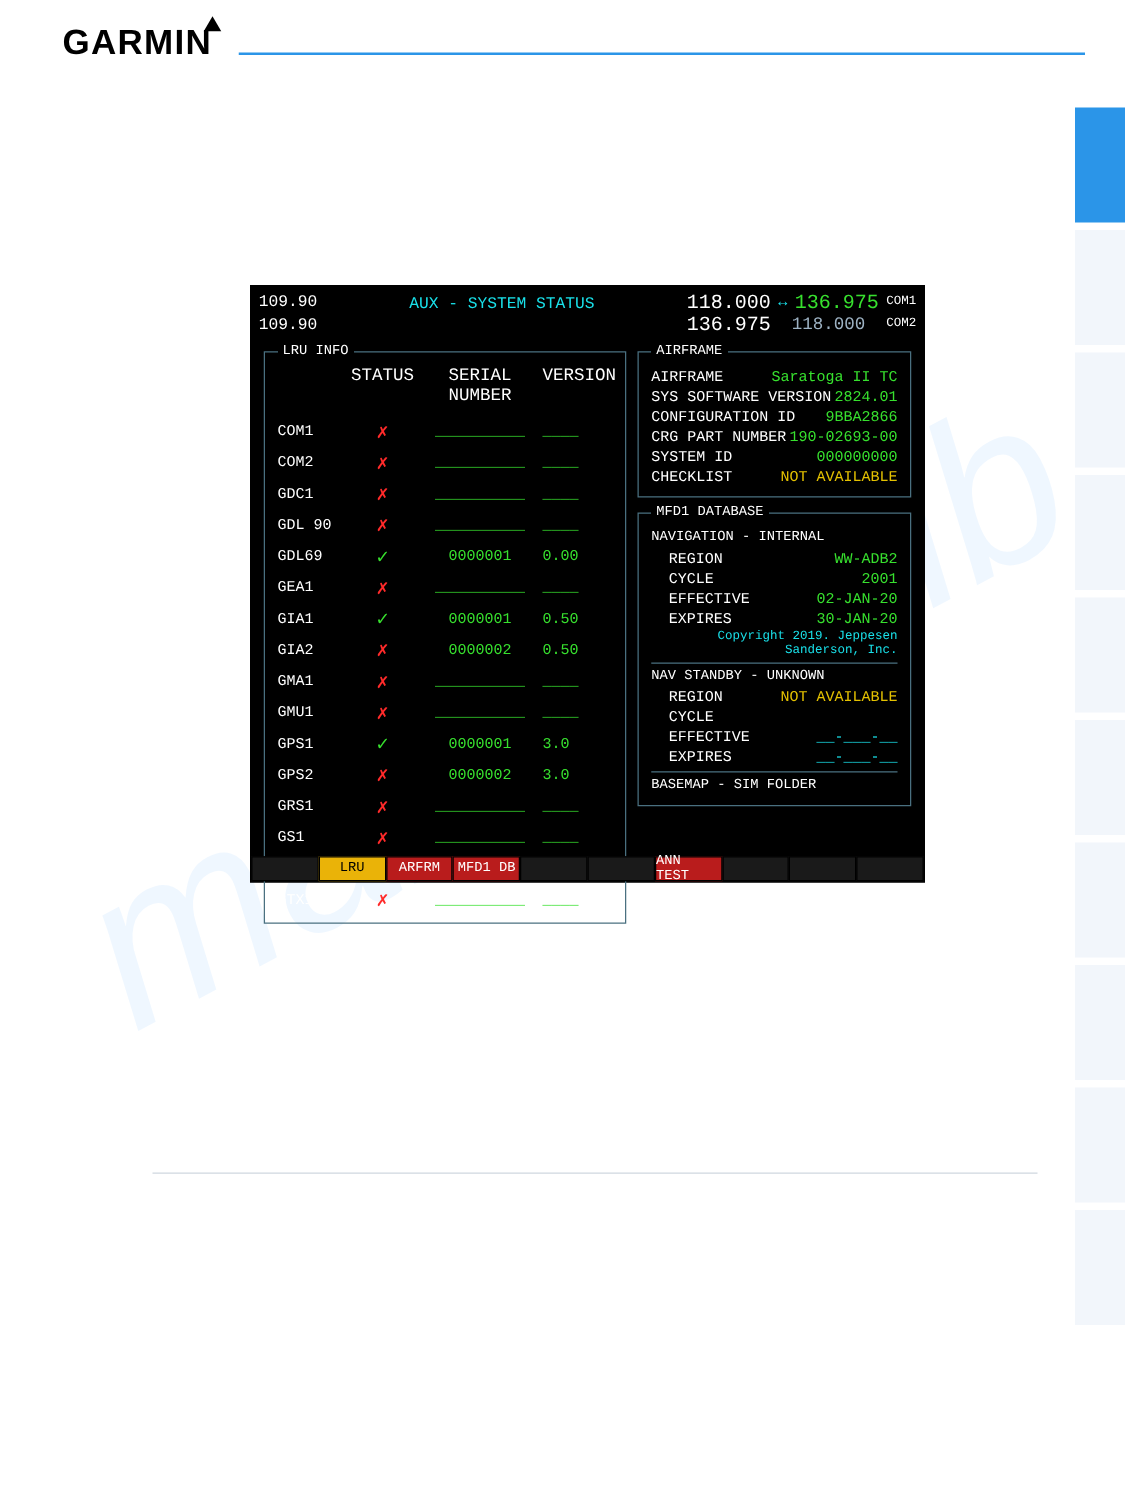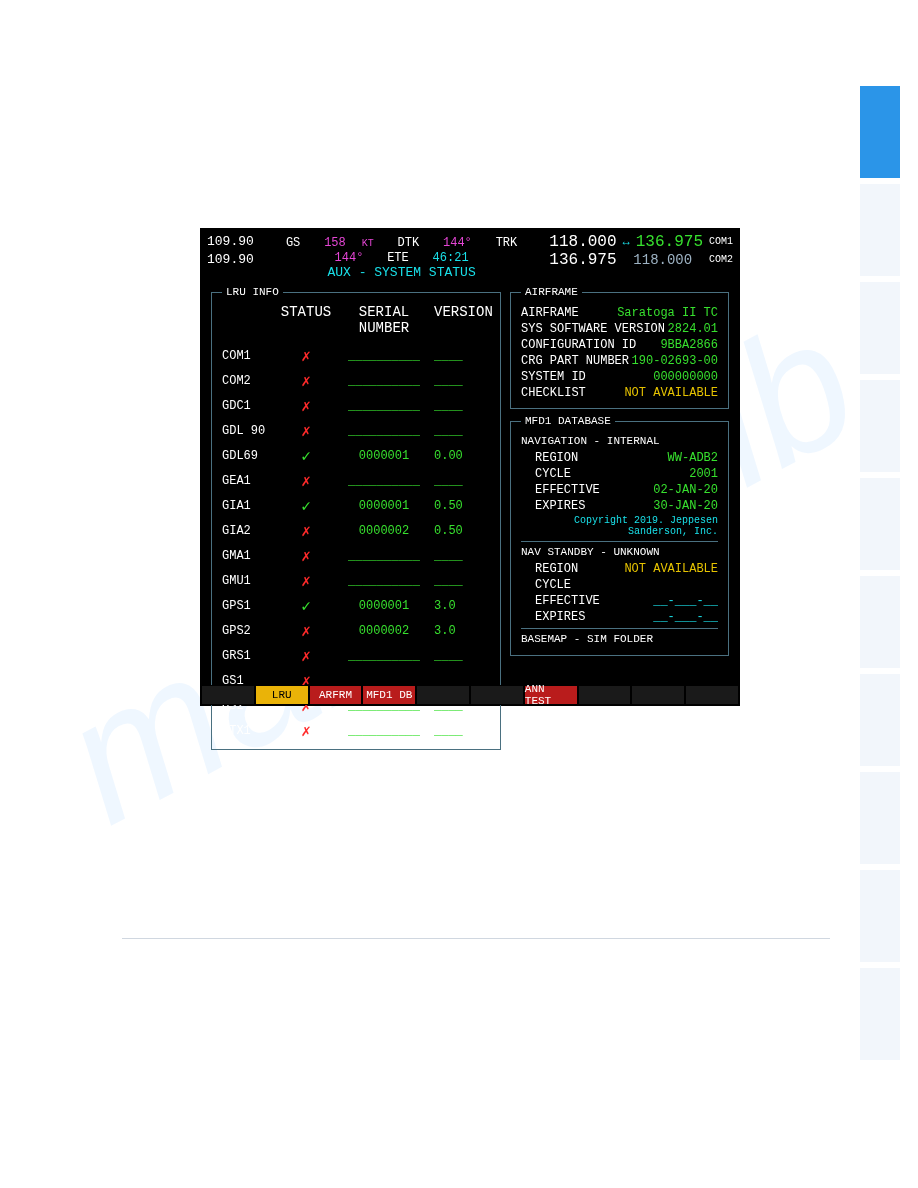--- a/index.html
+++ b/index.html
@@ -61,20 +61,24 @@
 .sk.sel{background:#eab308;color:#000}
 .sk.dim{color:#9a9a9a;background:#1a1a1a}
 .footer-rule{position:absolute;left:122px;right:88px;top:938px;height:1px;background:#d0d7e0}
 </style>
 </head>
 <body>
 
 <div class="page">
   <div class="wm">manualslib</div>
 
+  <div class="hdr">
+    <span class="brand"><span>GARMIN</span><span class="tri"></span></span>
+    <div class="rule"></div>
+  </div>
 
   <div class="tabs">
     <div class="tab active"></div>
     <div class="tab"></div>
     <div class="tab"></div>
     <div class="tab"></div>
     <div class="tab"></div>
     <div class="tab"></div>
     <div class="tab"></div>
     <div class="tab"></div>
@@ -83,30 +87,20 @@
   </div>
 
   <div class="device dvfont">
 
     <div class="topbar">
       <div class="nav">
         <div class="f">109.90</div>
         <div class="f">109.90</div>
       </div>
       <div class="midtop">
-        <div class="row1">
-          <span>GS</span>
-          <span class="v">158</span><span style="color:#e546d5;font-size:10px">KT</span>
-          <span>DTK</span>
-          <span class="v">144°</span>
-          <span>TRK</span>
-          <span class="v">144°</span>
-          <span>ETE</span>
-          <span class="cyan">46:21</span>
-        </div>
         <div class="row2">AUX - SYSTEM STATUS</div>
       </div>
       <div class="freq">
         <div class="row">
           <span class="big">118.000</span>
           <span class="arrow">↔</span>
           <span class="big" style="color:#37e02e">136.975</span>
           <span class="lab">COM1</span>
         </div>
         <div class="row">

